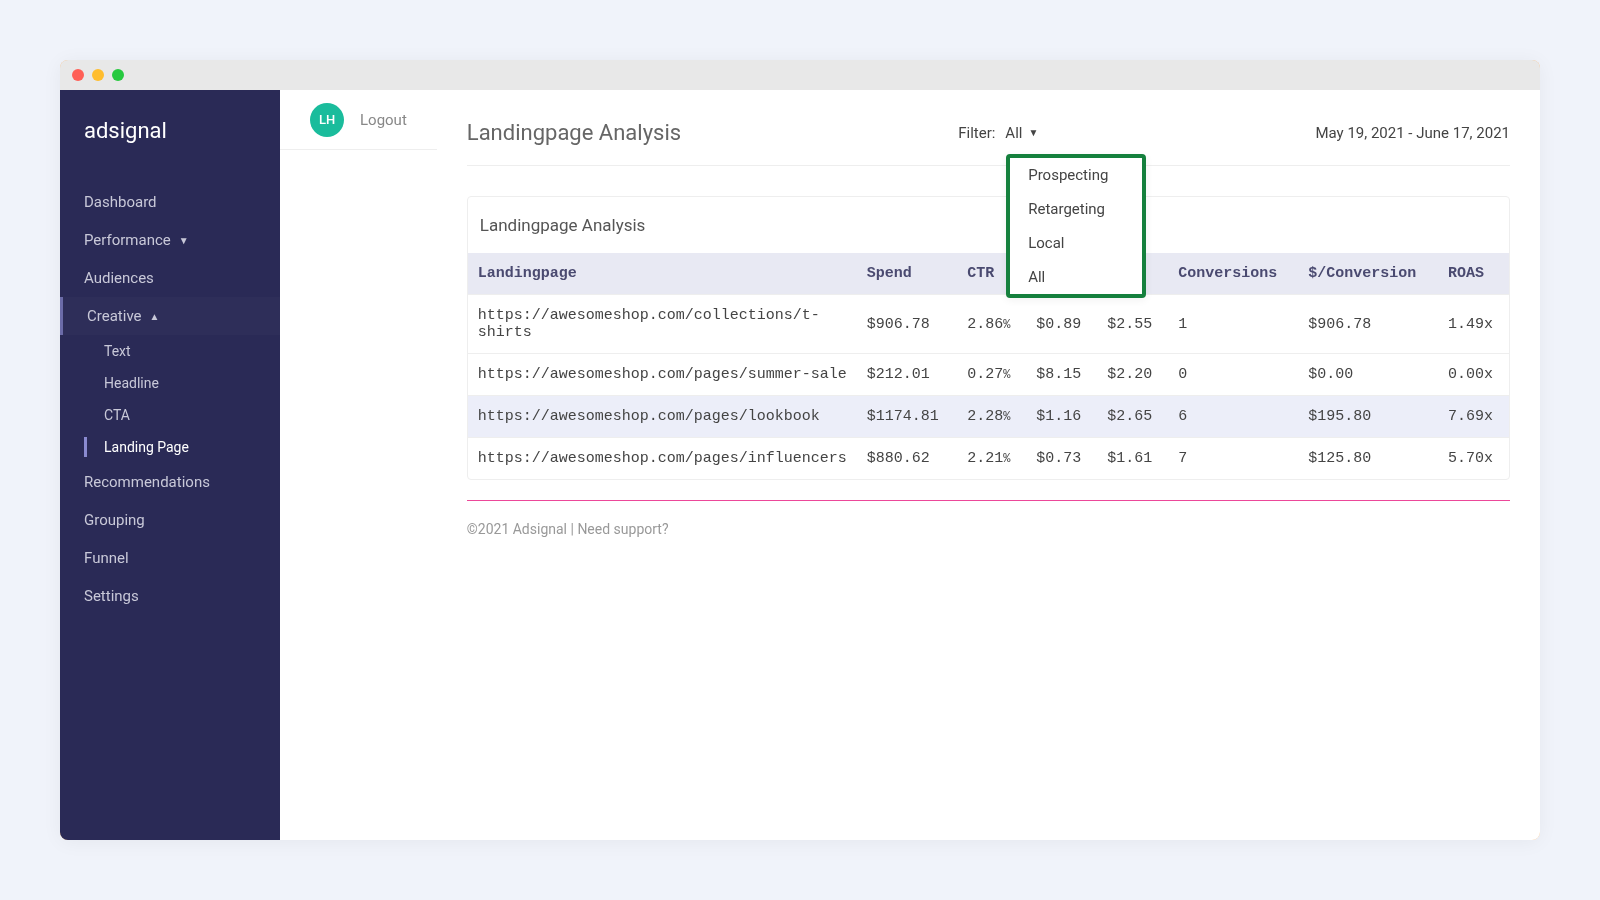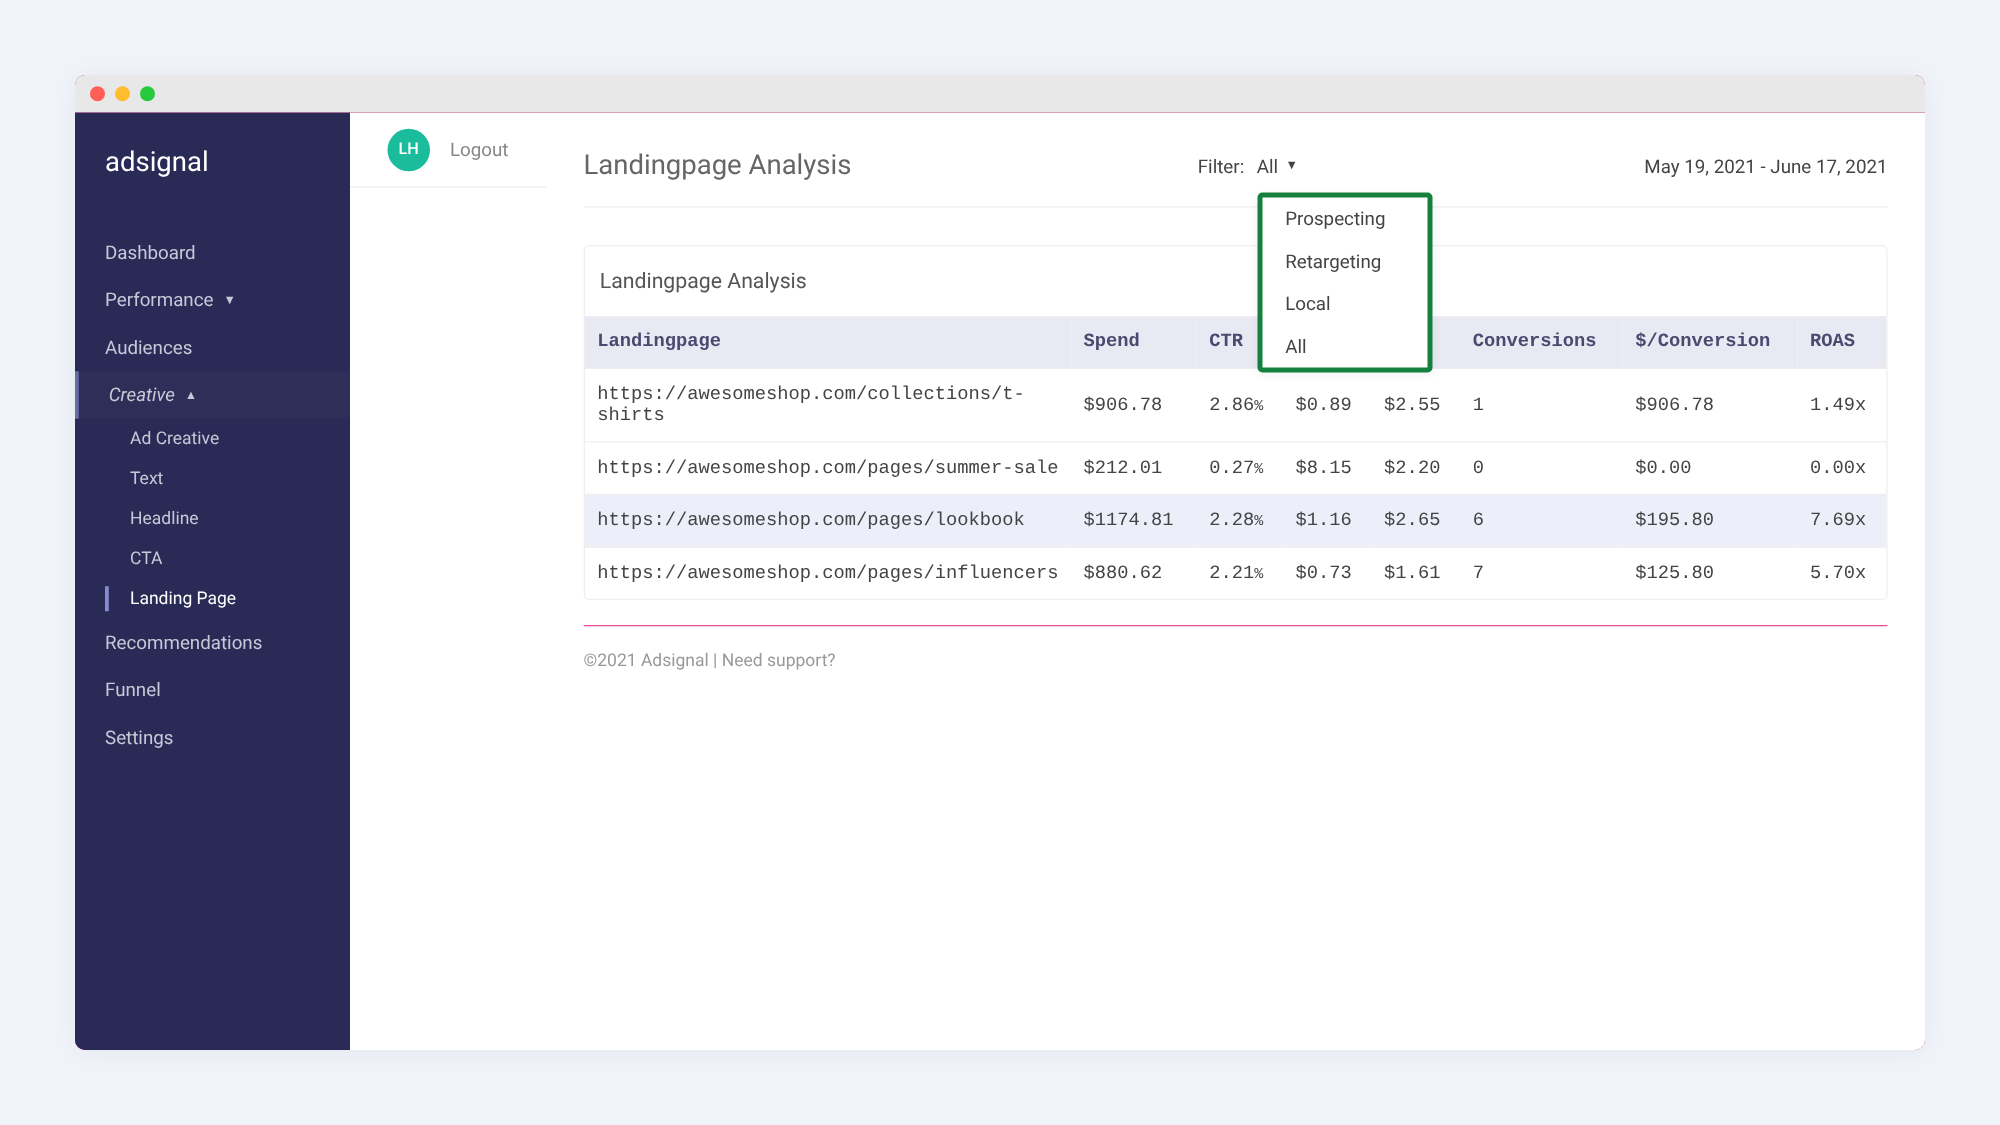--- a/index.html
+++ b/index.html
@@ -7,21 +7,21 @@
   font-family: -apple-system, BlinkMacSystemFont, "Segoe UI", Roboto, sans-serif;
   background: #f0f3fa;
   width: 1600px;
   height: 900px;
   overflow: hidden;
   padding: 60px;
 }
 .window {
   width: 100%;
   height: 100%;
-  background: #be185d;
+  background: #fdba74;
   border-radius: 8px;
   overflow: hidden;
   box-shadow: 0 2px 20px rgba(0,0,0,0.05);
   display: flex;
   flex-direction: column;
 }
 .titlebar {
   height: 30px;
   background: #e8e8e8;
   display: flex;
@@ -60,21 +60,20 @@
   font-size: 15px;
   cursor: pointer;
   display: flex;
   align-items: center;
   gap: 6px;
   position: relative;
 }
 .nav-item.active-parent {
   border-left: 3px solid #6b6ba8;
   background: rgba(255,255,255,0.02);
-  font-style: italic;
 }
 .nav-sub {
   padding: 8px 24px 8px 44px;
   font-size: 14px;
   cursor: pointer;
   position: relative;
 }
 .nav-sub.active {
   color: #fff;
 }
@@ -245,36 +244,36 @@
         <span class="caret">▼</span>
       </div>
       <div class="nav-item">
         <span>Audiences</span>
       </div>
       <div class="nav-item active-parent">
         <span>Creative</span>
         <span class="caret">▲</span>
       </div>
       <div class="nav-sub">
-        <span>Ad Creative</span>
-      </div>
-      <div class="nav-sub">
         <span>Text</span>
       </div>
       <div class="nav-sub">
         <span>Headline</span>
       </div>
       <div class="nav-sub">
         <span>CTA</span>
       </div>
       <div class="nav-sub active">
         <span>Landing Page</span>
       </div>
       <div class="nav-item">
         <span>Recommendations</span>
+      </div>
+      <div class="nav-item">
+        <span>Grouping</span>
       </div>
       <div class="nav-item">
         <span>Funnel</span>
       </div>
       <div class="nav-item">
         <span>Settings</span>
       </div>
     </aside>
 
     <main class="main">

